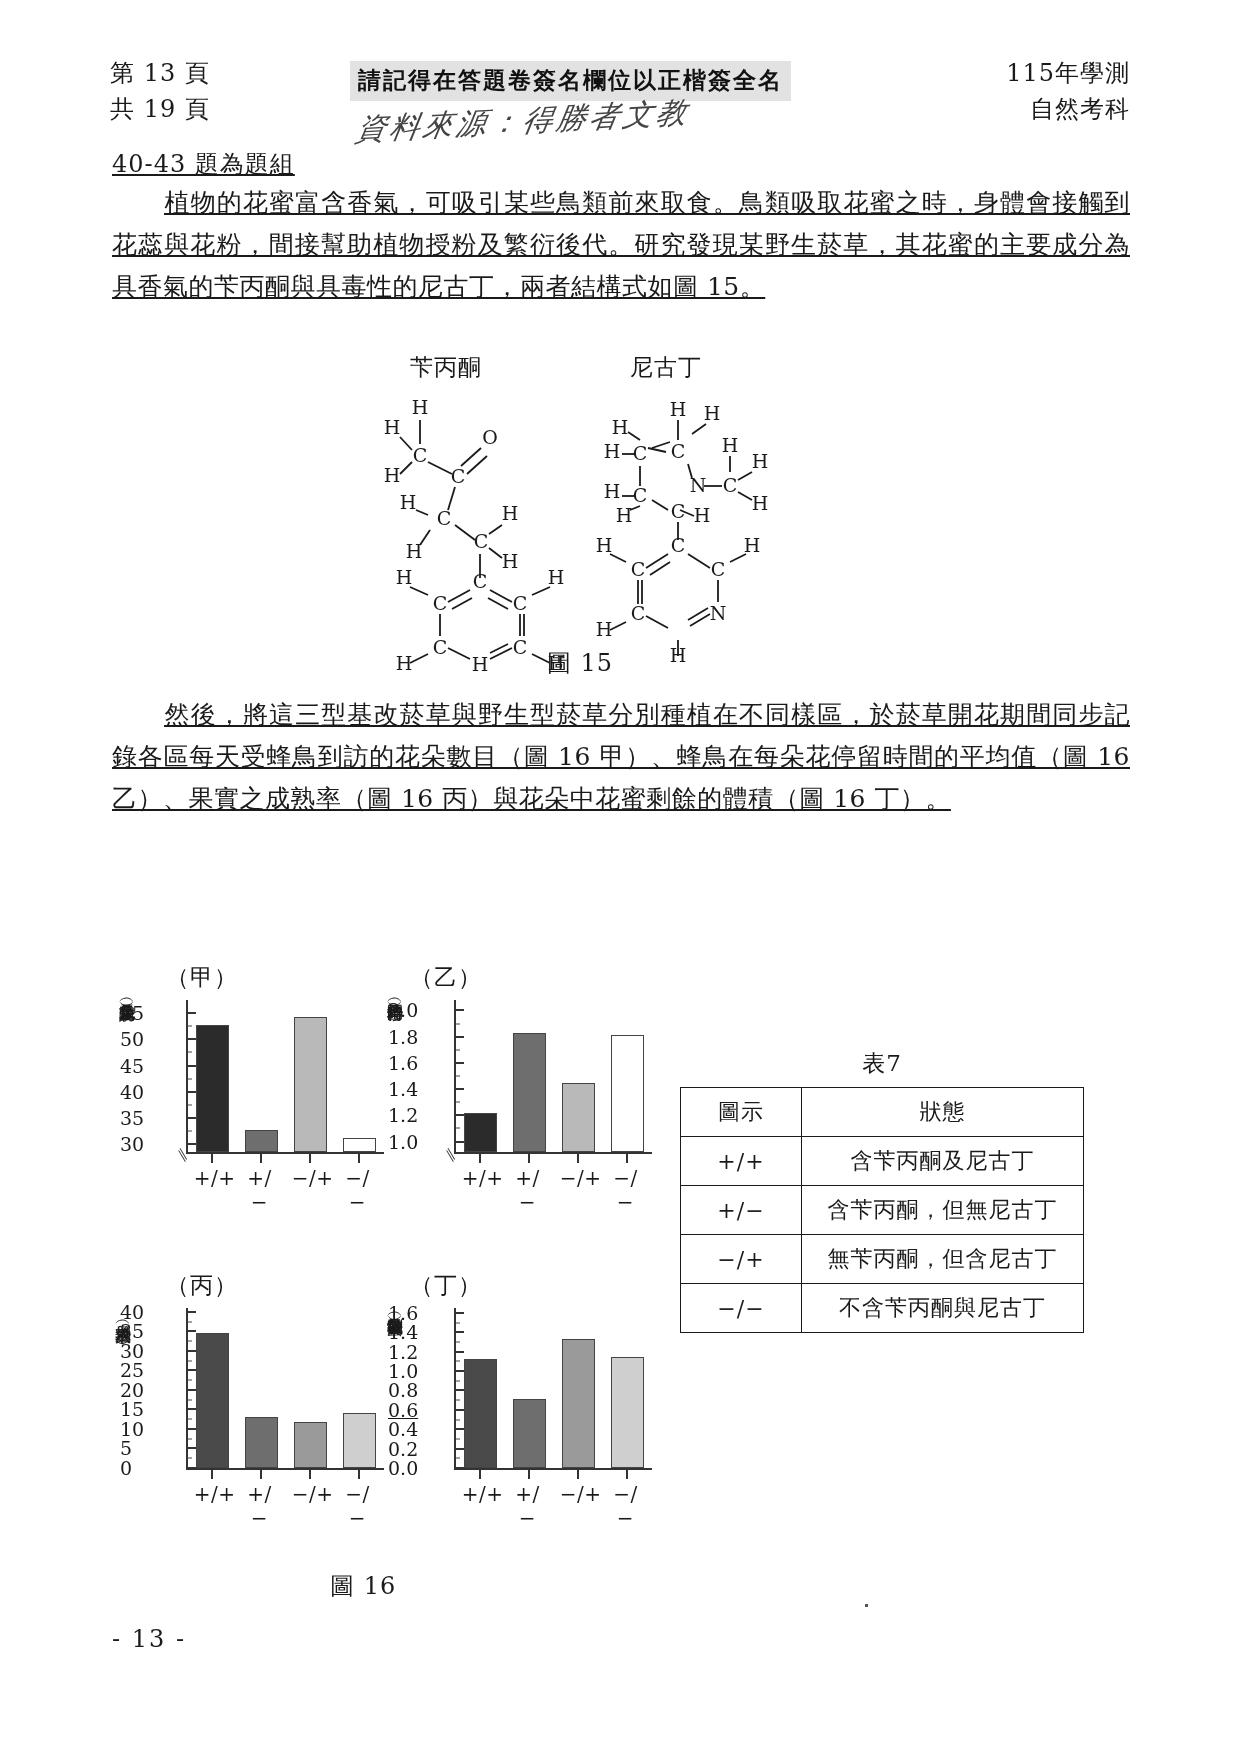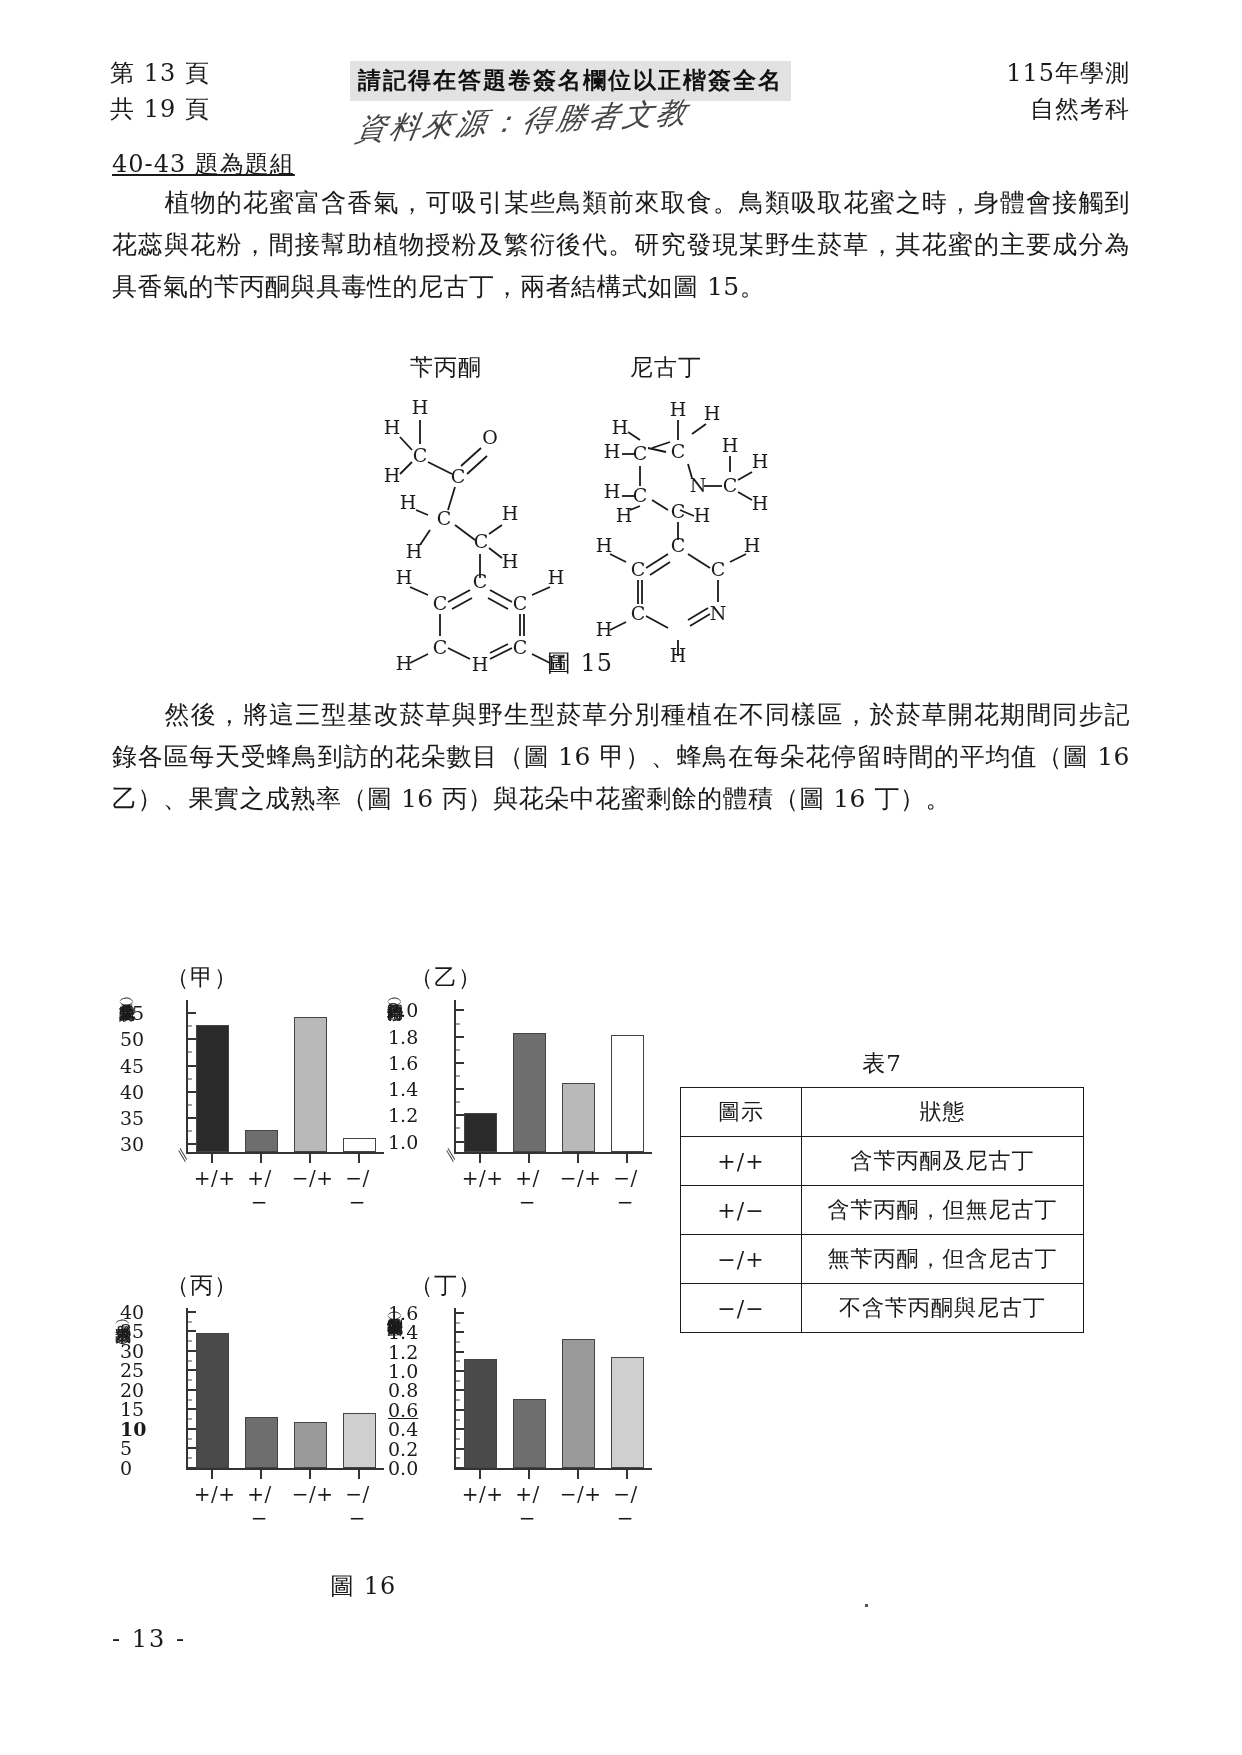--- a/index.html
+++ b/index.html
@@ -82,20 +82,21 @@
   }
   .para {
     position: absolute;
     left: 112px;
     width: 1018px;
     font-size: 25px;
     line-height: 42px;
     text-align: justify;
     text-justify: inter-character;
     letter-spacing: 0.5px;
+    text-decoration: underline;
   }
   .para .ind { display:inline-block; width: 52px; }
   #p1 { top: 182px; }
   #p2 { top: 290px; }
   #p3 { top: 694px; }
   #p4 { top: 790px; }
 
   
   .chem-wrap {
     position: absolute;
@@ -532,21 +533,21 @@
         <div class="yminor" style="left: -1px; top: 13.6585px;"></div>
         <div class="bars">
           <div class="bar" style="height: 134.634px; background: rgb(74, 74, 74);"></div>
           <div class="bar" style="height: 50.7317px; background: rgb(110, 110, 110);"></div>
           <div class="bar" style="height: 46.0488px; background: rgb(154, 154, 154);"></div>
           <div class="bar" style="height: 55.4146px; background: rgb(207, 207, 207);"></div>
         </div>
       </div>
       <div class="ytick" style="top: 198px; left: 0px; width: 66px;">0</div>
       <div class="ytick" style="top: 178.488px; left: 0px; width: 66px;">5</div>
-      <div class="ytick" style="top: 158.976px; left: 0px; width: 66px; font-weight: bold;">10</div>
+      <div class="ytick" style="top: 158.976px; left: 0px; width: 66px;">10</div>
       <div class="ytick" style="top: 139.463px; left: 0px; width: 66px;">15</div>
       <div class="ytick" style="top: 119.951px; left: 0px; width: 66px;">20</div>
       <div class="ytick" style="top: 100.439px; left: 0px; width: 66px;">25</div>
       <div class="ytick" style="top: 80.9268px; left: 0px; width: 66px;">30</div>
       <div class="ytick" style="top: 61.4146px; left: 0px; width: 66px;">35</div>
       <div class="ytick" style="top: 41.9024px; left: 0px; width: 66px;">40</div>
       <div class="xtickmarks" style="left: 66px; width: 196px; top: 200px;">
         <i></i>
         <i></i>
         <i></i>

